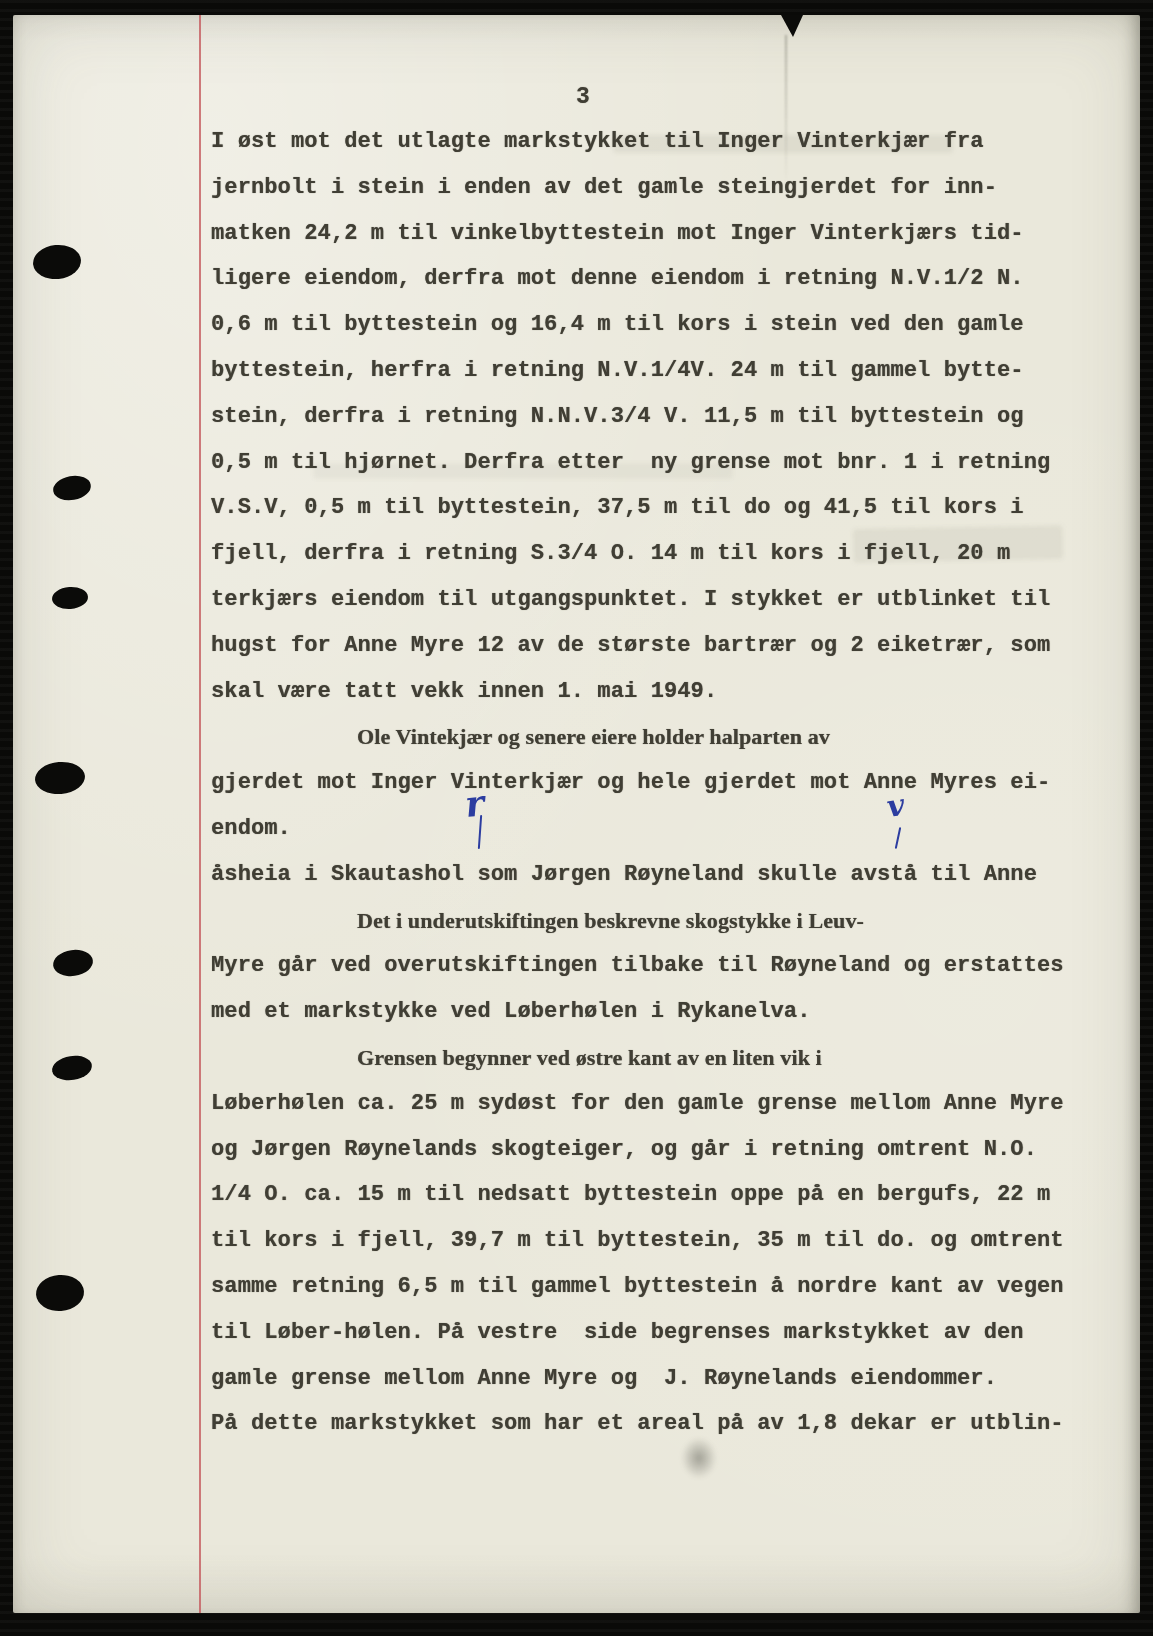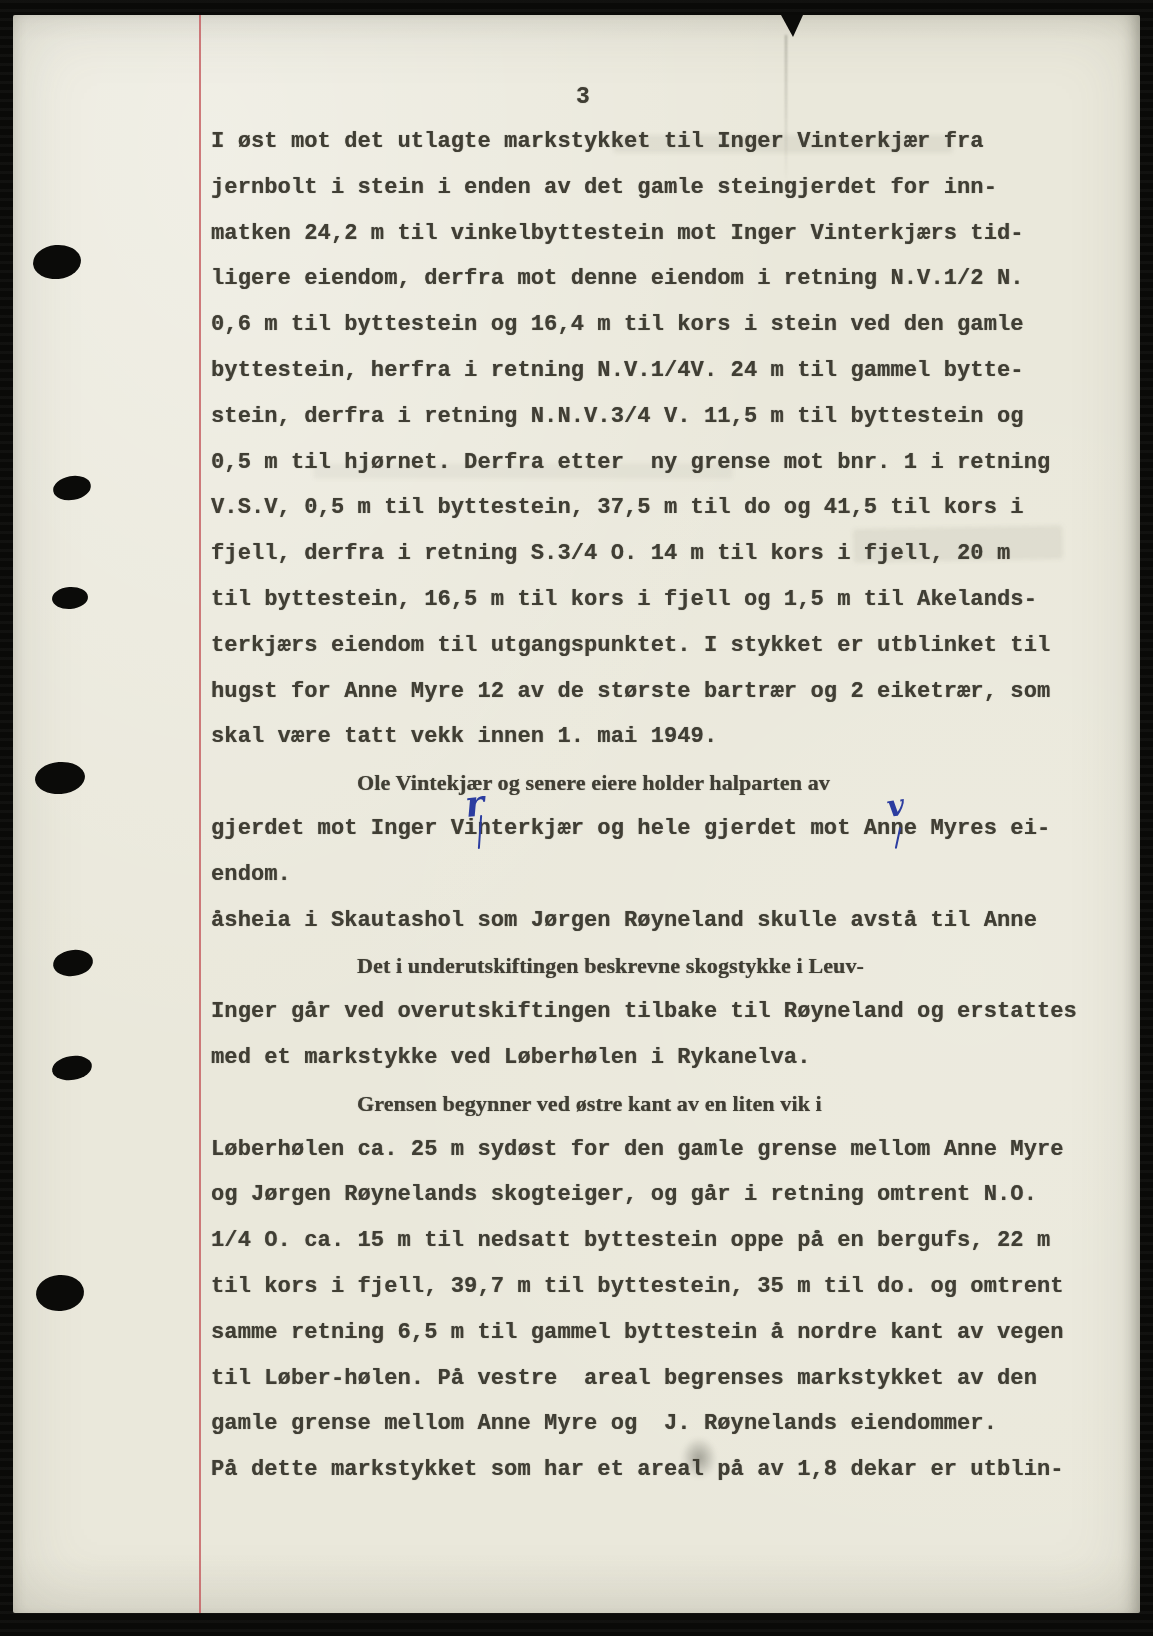--- a/index.html
+++ b/index.html
@@ -101,38 +101,37 @@
         <div class="line">I øst mot det utlagte markstykket til Inger Vinterkjær fra</div>
         <div class="line">jernbolt i stein i enden av det gamle steingjerdet for inn-</div>
         <div class="line">matken 24,2 m til vinkelbyttestein mot Inger Vinterkjærs tid-</div>
         <div class="line">ligere eiendom, derfra mot denne eiendom i retning N.V.1/2 N.</div>
         <div class="line">0,6 m til byttestein og 16,4 m til kors i stein ved den gamle</div>
         <div class="line">byttestein, herfra i retning N.V.1/4V. 24 m til gammel bytte-</div>
         <div class="line">stein, derfra i retning N.N.V.3/4 V. 11,5 m til byttestein og</div>
         <div class="line">0,5 m til hjørnet. Derfra etter  ny grense mot bnr. 1 i retning</div>
         <div class="line">V.S.V, 0,5 m til byttestein, 37,5 m til do og 41,5 til kors i</div>
         <div class="line">fjell, derfra i retning S.3/4 O. 14 m til kors i fjell, 20 m</div>
-        <div class="line">til byttestein, 16,5 m til kors i fjell og 1,5 m til Akelands-</div>
         <div class="line">terkjærs eiendom til utgangspunktet. I stykket er utblinket til</div>
         <div class="line">hugst for Anne Myre 12 av de største bartrær og 2 eiketrær, som</div>
         <div class="line">skal være tatt vekk innen 1. mai 1949.</div>
         <div class="line indent">Ole Vintekjær og senere eiere holder halparten av</div>
         <div class="line">gjerdet mot Inger Vinterkjær og hele gjerdet mot Anne Myres ei-</div>
         <div class="line">endom.</div>
         <div class="line">åsheia i Skautashol som Jørgen Røyneland skulle avstå til Anne</div>
         <div class="line indent">Det i underutskiftingen beskrevne skogstykke i Leuv-</div>
-        <div class="line">Inger går ved overutskiftingen tilbake til Røyneland og erstattes</div>
+        <div class="line">Myre går ved overutskiftingen tilbake til Røyneland og erstattes</div>
         <div class="line">med et markstykke ved Løberhølen i Rykanelva.</div>
         <div class="line indent">Grensen begynner ved østre kant av en liten vik i</div>
         <div class="line">Løberhølen ca. 25 m sydøst for den gamle grense mellom Anne Myre</div>
         <div class="line">og Jørgen Røynelands skogteiger, og går i retning omtrent N.O.</div>
         <div class="line">1/4 O. ca. 15 m til nedsatt byttestein oppe på en bergufs, 22 m</div>
         <div class="line">til kors i fjell, 39,7 m til byttestein, 35 m til do. og omtrent</div>
         <div class="line">samme retning 6,5 m til gammel byttestein å nordre kant av vegen</div>
-        <div class="line">til Løber-hølen. På vestre  areal begrenses markstykket av den</div>
+        <div class="line">til Løber-hølen. På vestre  side begrenses markstykket av den</div>
         <div class="line">gamle grense mellom Anne Myre og  J. Røynelands eiendommer.</div>
         <div class="line">På dette markstykket som har et areal på av 1,8 dekar er utblin-</div>
       </div>
 
     <span class="ann ann-r" style="color: rgb(44, 61, 160);">r</span>
     <span class="annstroke r" style="color: rgb(44, 61, 160); background: rgb(44, 61, 160);"></span>
     <span class="ann ann-v" style="color: rgb(44, 61, 160);">v</span>
     <span class="annstroke v" style="color: rgb(44, 61, 160); background: rgb(44, 61, 160);"></span>
 
   </div>

